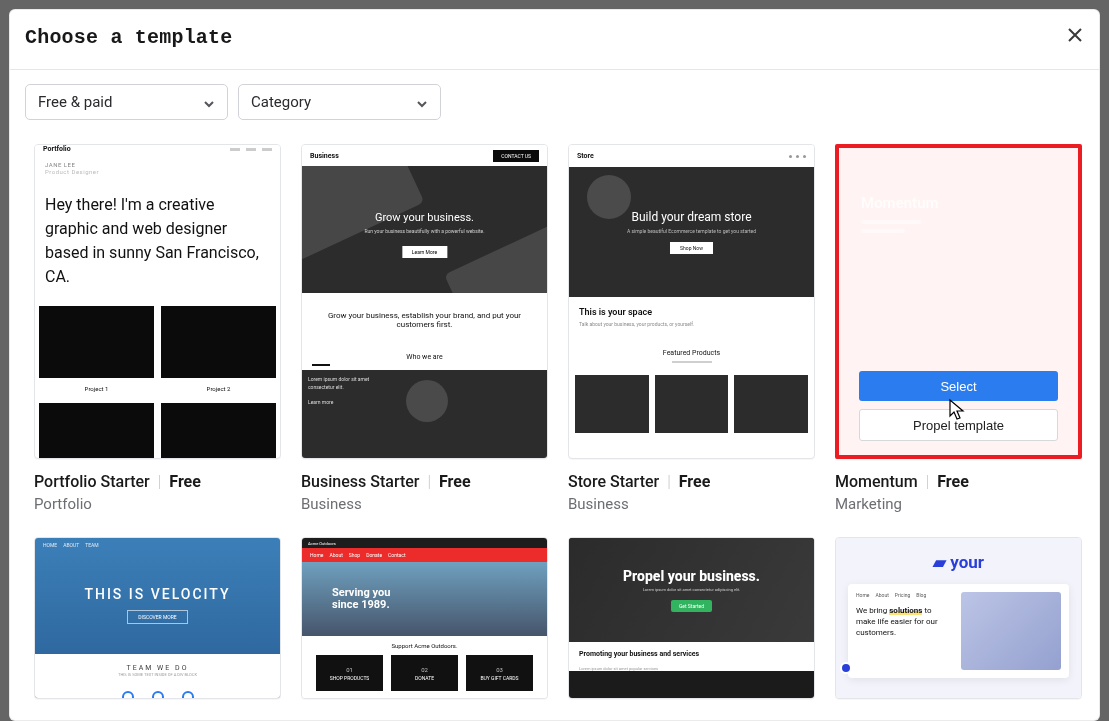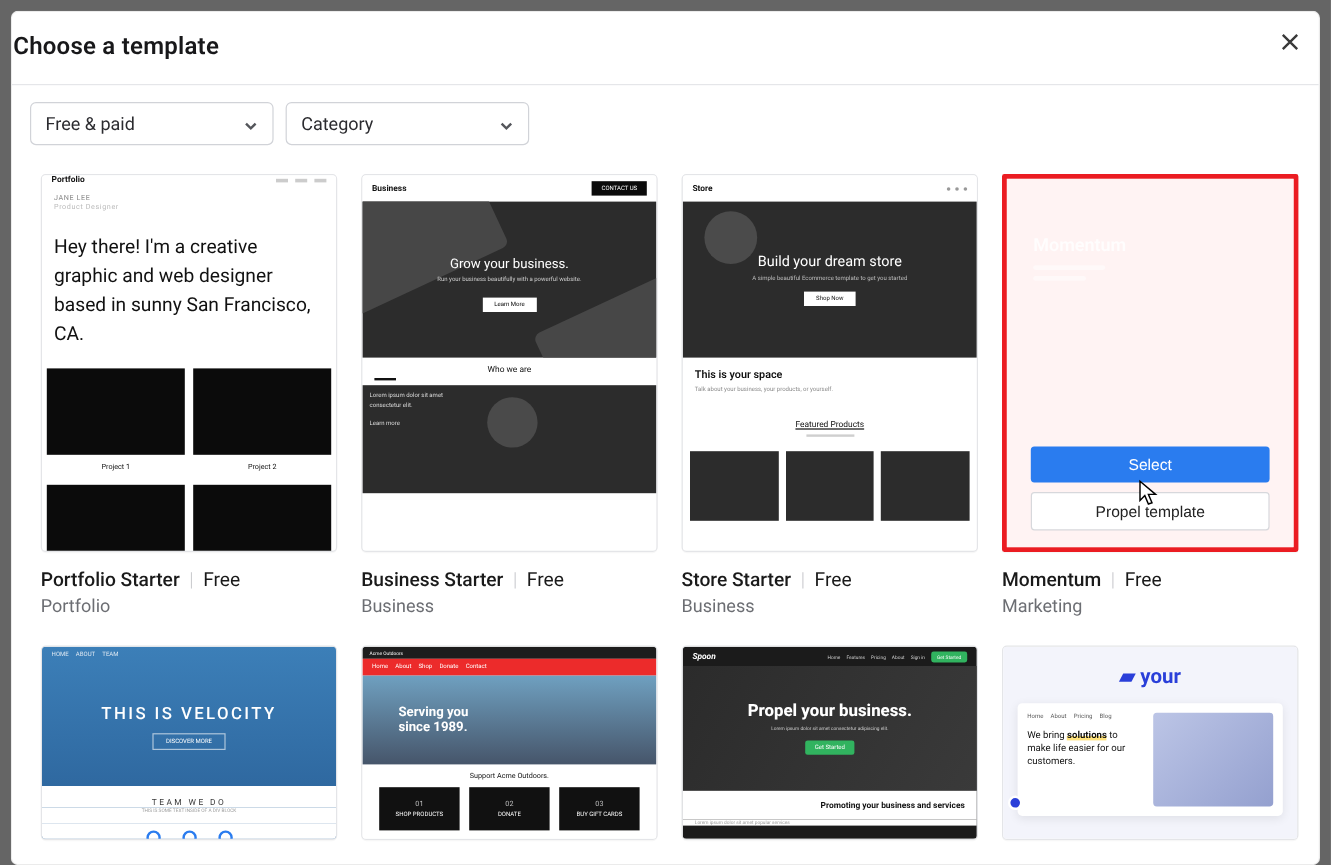--- a/index.html
+++ b/index.html
@@ -1,38 +1,38 @@
 <!DOCTYPE html>
 <html><head>
 <meta charset="utf-8">
 <style>
   * { box-sizing: border-box; margin: 0; padding: 0; }
   html, body { width: 1109px; height: 721px; font-family: -apple-system, BlinkMacSystemFont, "Segoe UI", Roboto, Helvetica, Arial, sans-serif; background:#656565; overflow:hidden; }
   .backdrop { width:1109px; height:721px; background:#656565; padding-top:9px; padding-left:9px; padding-right:9px;}
   .modal { width:1091px; height:712px; background:#ffffff; border:1px solid rgba(0,0,0,.08); border-radius:6px; overflow:hidden; display:flex; flex-direction:column; }
-  .modal-header { position:relative; padding:16px 15px 20px 1px; }
+  .modal-header { position:relative; padding:16px 15px 20px 15px;font-family:Liberation Mono, monospace; }
   .modal-title { font-size:20px; font-weight:600; color:#18181a; letter-spacing:.2px;}
   .close-btn { position:absolute; right:10px; top:12px; width:28px; height:28px; display:flex; align-items:center; justify-content:center; background:transparent; border:none; cursor:pointer; border-radius:4px;}
   .close-btn svg{width:14px;height:14px;stroke:#3a3a3a;stroke-width:2;}
   .divider { height:1px; background:#e5e6e9; width:100%; }
   .toolbar { display:flex; gap:10px; padding:14px 15px 0 15px; }
   .dropdown { height:36px; border:1px solid #d1d3d8; border-radius:5px; background:#fff; display:flex; align-items:center; justify-content:space-between; padding:0 12px; font-size:15px; color:#2b2b2f; cursor:pointer; min-width:0;}
   .dropdown.cat{width:203px;}
   .dropdown.price{width:203px;}
   .dropdown .chev{width:12px;height:12px;margin-left:8px;}
   .dropdown .chev svg{width:12px;height:12px;stroke:#54565b;stroke-width:2;fill:none;}
   .grid-wrap{ flex:1; overflow:hidden; padding:24px 24px 0 24px; }
   .grid{ display:grid; grid-template-columns:repeat(4, 247px); column-gap:20px; row-gap:24px; }
   .card{ width:247px; }
   .thumb{ width:247px; height:315px; border:1px solid #e4e5e8; border-radius:4px; overflow:hidden; position:relative; background:#ffffff; display:flex; flex-direction:column; box-shadow:0 1px 0 rgba(0,0,0,.03);}
   .meta{ padding-top:13px; }
   .meta-row{display:flex; align-items:center; font-size:16px; color:#1a1a1a;}
   .meta-name{font-weight:500;}
   .meta-sep{ color:#c6c7cb; margin:0 8px; font-weight:300;}
-  .meta-price{font-weight:400;}
+  .meta-price{font-weight:700;}
   .meta-cat{font-size:15px; color:#6c6e73; margin-top:4px;}
 
   
   .pf-top{height:22px; background:#fff; display:flex; justify-content:space-between; align-items:center; padding:0 8px;}
   .pf-top .brand{font-size:7px; font-weight:700; color:#111;}
   .pf-top .nav{display:flex; gap:6px;}
   .pf-top .nav span{width:10px;height:3px;background:#ccc;}
   .pf-hero{padding:18px 10px 10px 10px; font-size:16px; color:#111; line-height:1.5;}
   .pf-label{font-size:6px; color:#888; margin:8px 10px 0 10px; letter-spacing:.5px;}
   .pf-row{display:flex; gap:7px; padding:7px 4px;}
@@ -65,21 +65,21 @@
   .st-top .brand{font-size:7px; font-weight:700; color:#111;}
   .st-top .dots{display:flex;gap:4px;}
   .st-top .dots span{width:3px;height:3px;background:#999;border-radius:50%;}
   .st-hero{background:#2c2c2c; height:130px; position:relative; overflow:hidden; display:flex; align-items:center; justify-content:center; flex-direction:column;}
   .st-hero .circ{width:44px;height:44px;background:#4b4b4b;border-radius:50%;position:absolute;left:18px;top:8px;}
   .st-hero .hl{color:#fff; font-size:12px; z-index:1;}
   .st-hero .sub{color:#bdbdbd; font-size:5px; margin-top:4px; z-index:1;}
   .st-hero .btn{background:#fff;color:#111;font-size:5px;padding:3px 10px;margin-top:8px;z-index:1;}
   .st-space{padding:10px 10px 4px 10px; font-size:9px; color:#111; font-weight:600;}
   .st-sub{padding:0 10px 10px 10px; font-size:5px; color:#8a8a8a;}
-  .st-feat{text-align:center;font-size:7px;color:#111;margin-top:12px;text-decoration:underline;}
+  .st-feat{text-align:center;font-size:7px;color:#111;margin-top:12px;}
   .st-line{width:40px;height:2px;background:#cfcfcf;margin:4px auto 8px auto;}
   .st-prods{display:flex; gap:6px; padding:4px 6px 0 6px;}
   .st-prods .p{flex:1;height:58px;background:#2c2c2c;}
 
   
   .card.highlight .thumb{border:4px solid #eb1c22; border-radius:2px;}
   .mm-bg{background:#fff3f3; width:100%; height:100%; position:relative;}
   .mm-title{position:absolute; left:22px; top:46px; color:#fff; font-size:15px; font-weight:600; text-shadow:0 0 2px rgba(255,255,255,0);} 
   .mm-title{color:#ffffff; opacity:.8;}
   .mm-lines{position:absolute; left:22px; top:72px;}
@@ -117,21 +117,21 @@
 
   .sp{background:#1b1b1b;width:100%;height:100%;position:relative;color:#fff;}
   .sp .bar{height:16px;display:flex;align-items:center;justify-content:space-between;padding:0 8px;}
   .sp .bar .l{font-size:7px;font-style:italic;font-weight:700;}
   .sp .bar .r{display:flex;gap:5px;font-size:4px;color:#cfcfcf;align-items:center;}
   .sp .bar .r .gs{background:#31b35f;color:#fff;padding:2px 5px;border-radius:2px;}
   .sp .hero{height:104px;background:linear-gradient(120deg,#2b2b2b,#3a3a3a);display:flex;flex-direction:column;align-items:center;justify-content:center;}
   .sp .hero .h{font-size:14px;font-weight:800;}
   .sp .hero .sub{font-size:4px;color:#cfcfcf;margin-top:3px;}
   .sp .hero .btn{background:#31b35f;color:#fff;font-size:5px;padding:3px 8px;margin-top:8px;border-radius:2px;}
-  .sp .foot{background:#fff;color:#111;font-size:7px;font-weight:700;text-align:right;padding:8px 10px;}
+  .sp .foot{background:#fff;color:#111;font-size:7px;font-weight:700;text-align:left;padding:8px 10px;}
   .sp .foot2{background:#fff;color:#999;font-size:4px;padding:0 10px;}
 
   .fx{background:#f3f4fb;width:100%;height:100%;position:relative;}
   .fx .logo{text-align:center;padding-top:14px;font-size:17px;font-weight:700;color:#2a3fd9;}
   .fx .logo .z{color:#2a3fd9;}
   .fx .card2{background:#fff;margin:12px 12px 0 12px;border-radius:4px;padding:8px;display:flex;gap:16px;box-shadow:0 2px 8px rgba(0,0,0,.08);}
   .fx .card2 .txt{flex:1;font-size:8px;color:#111;line-height:1.4;}
   .fx .card2 .txt b{background:linear-gradient(transparent 60%, #ffe27a 60%);}
   .fx .card2 .img{width:100px;height:78px;background:linear-gradient(135deg,#bcc5e6,#94a0cf);border-radius:3px;position:relative;overflow:hidden;}
   .fx .card2 .dot{position:absolute;width:12px;height:12px;background:#2a3fd9;border-radius:50%;left:4px;bottom:24px;border:2px solid #fff;}
@@ -211,20 +211,21 @@
           <div class="thumb">
             <div class="bs-top">
                 <span class="brand">Business</span>
                 <span class="cta">CONTACT US</span>
               </div>
             <div class="bs-hero">
               <div class="hl">Grow your business.</div>
               <div class="sub">Run your business beautifully with a powerful website.</div>
               <div class="btn">Learn More</div>
             </div>
+            <div class="bs-mid">Grow your business, establish your brand, and put your customers first.</div>
             <div class="bs-who"><span>Who we are</span><div class="ul"></div></div>
             <div class="bs-foot">
                 <div class="side">Lorem ipsum dolor sit amet consectetur elit.<br><br>Learn more</div>
                 <div class="circ"></div>
               </div>
           </div>
           <div class="meta">
             <div class="meta-row">
               <span class="meta-name">Business Starter</span>
               <span class="meta-sep">|</span>
@@ -351,31 +352,20 @@
                     <div>BUY GIFT CARDS</div>
                   </div>
               </div>
             </div>
           </div>
         </div>
 
         <div class="card">
           <div class="thumb short">
             <div class="sp">
-              <div class="bar">
-                  <span class="l">Spoon</span>
-                  <div class="r">
-                    <span>Home</span>
-                    <span>Features</span>
-                    <span>Pricing</span>
-                    <span>About</span>
-                    <span>Sign in</span>
-                    <span class="gs">Get Started</span>
-                  </div>
-                </div>
               <div class="hero">
                 <div class="h">Propel your business.</div>
                 <div class="sub">Lorem ipsum dolor sit amet consectetur adipiscing elit.</div>
                 <div class="btn">Get Started</div>
               </div>
               <div class="foot">Promoting your business and services</div>
               <div class="foot2">Lorem ipsum dolor sit amet popular services</div>
             </div>
           </div>
         </div>

